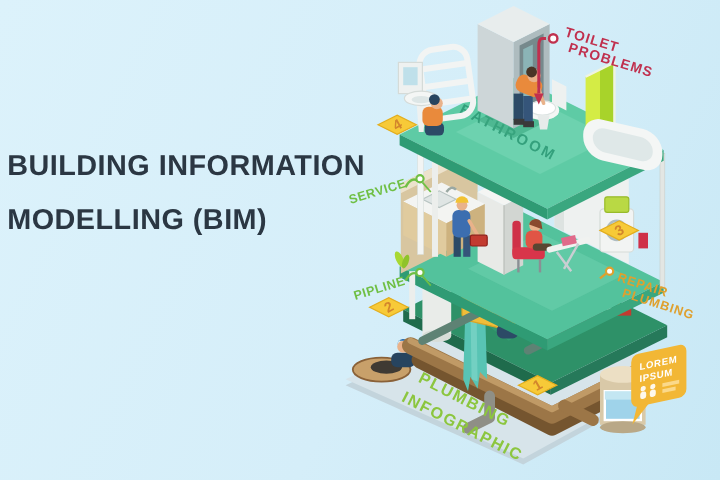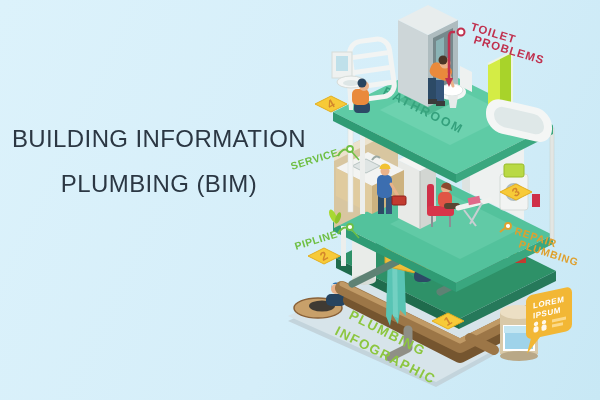--- a/index.html
+++ b/index.html
@@ -2,34 +2,34 @@
 <html><head>
 <meta charset="utf-8">
 <style>
   html,body{margin:0;padding:0;}
   .stage{
     position:relative;width:600px;height:400px;overflow:hidden;
     background:linear-gradient(115deg,#dcf2fb 0%,#d5eef9 55%,#c8e8f5 100%);
     font-family:"Liberation Sans",sans-serif;
   }
   .title{
-    position:absolute;left:6px;top:116px;width:306px;text-align:center;
-    color:#2b3743;font-weight:normal;font-size:24px;line-height:45px;letter-spacing:.4px;
+    position:absolute;left:6px;top:116px;width:306px;text-align:left;
+    color:#2b3743;font-weight:bold;font-size:24px;line-height:45px;letter-spacing:.4px;
   }
   svg{position:absolute;left:0;top:0;}
   svg text{font-family:"Liberation Sans",sans-serif;font-weight:bold;}
 </style>
 </head>
 <body>
 
 <div class="stage">
 
   <div class="title">
     <div>BUILDING INFORMATION</div>
-    <div>PLUMBING (BIM)</div>
+    <div>MODELLING (BIM)</div>
   </div>
 
   <svg width="600" height="400" viewBox="0 0 600 400">
 
     <g>
       <polygon points="288,321 434,253 560,319 436,387" fill="#c3d4dc"></polygon>
       <polygon points="288,316 434,248 560,314 436,382" fill="#d7e4ea"></polygon>
     </g>
 
     <g>

